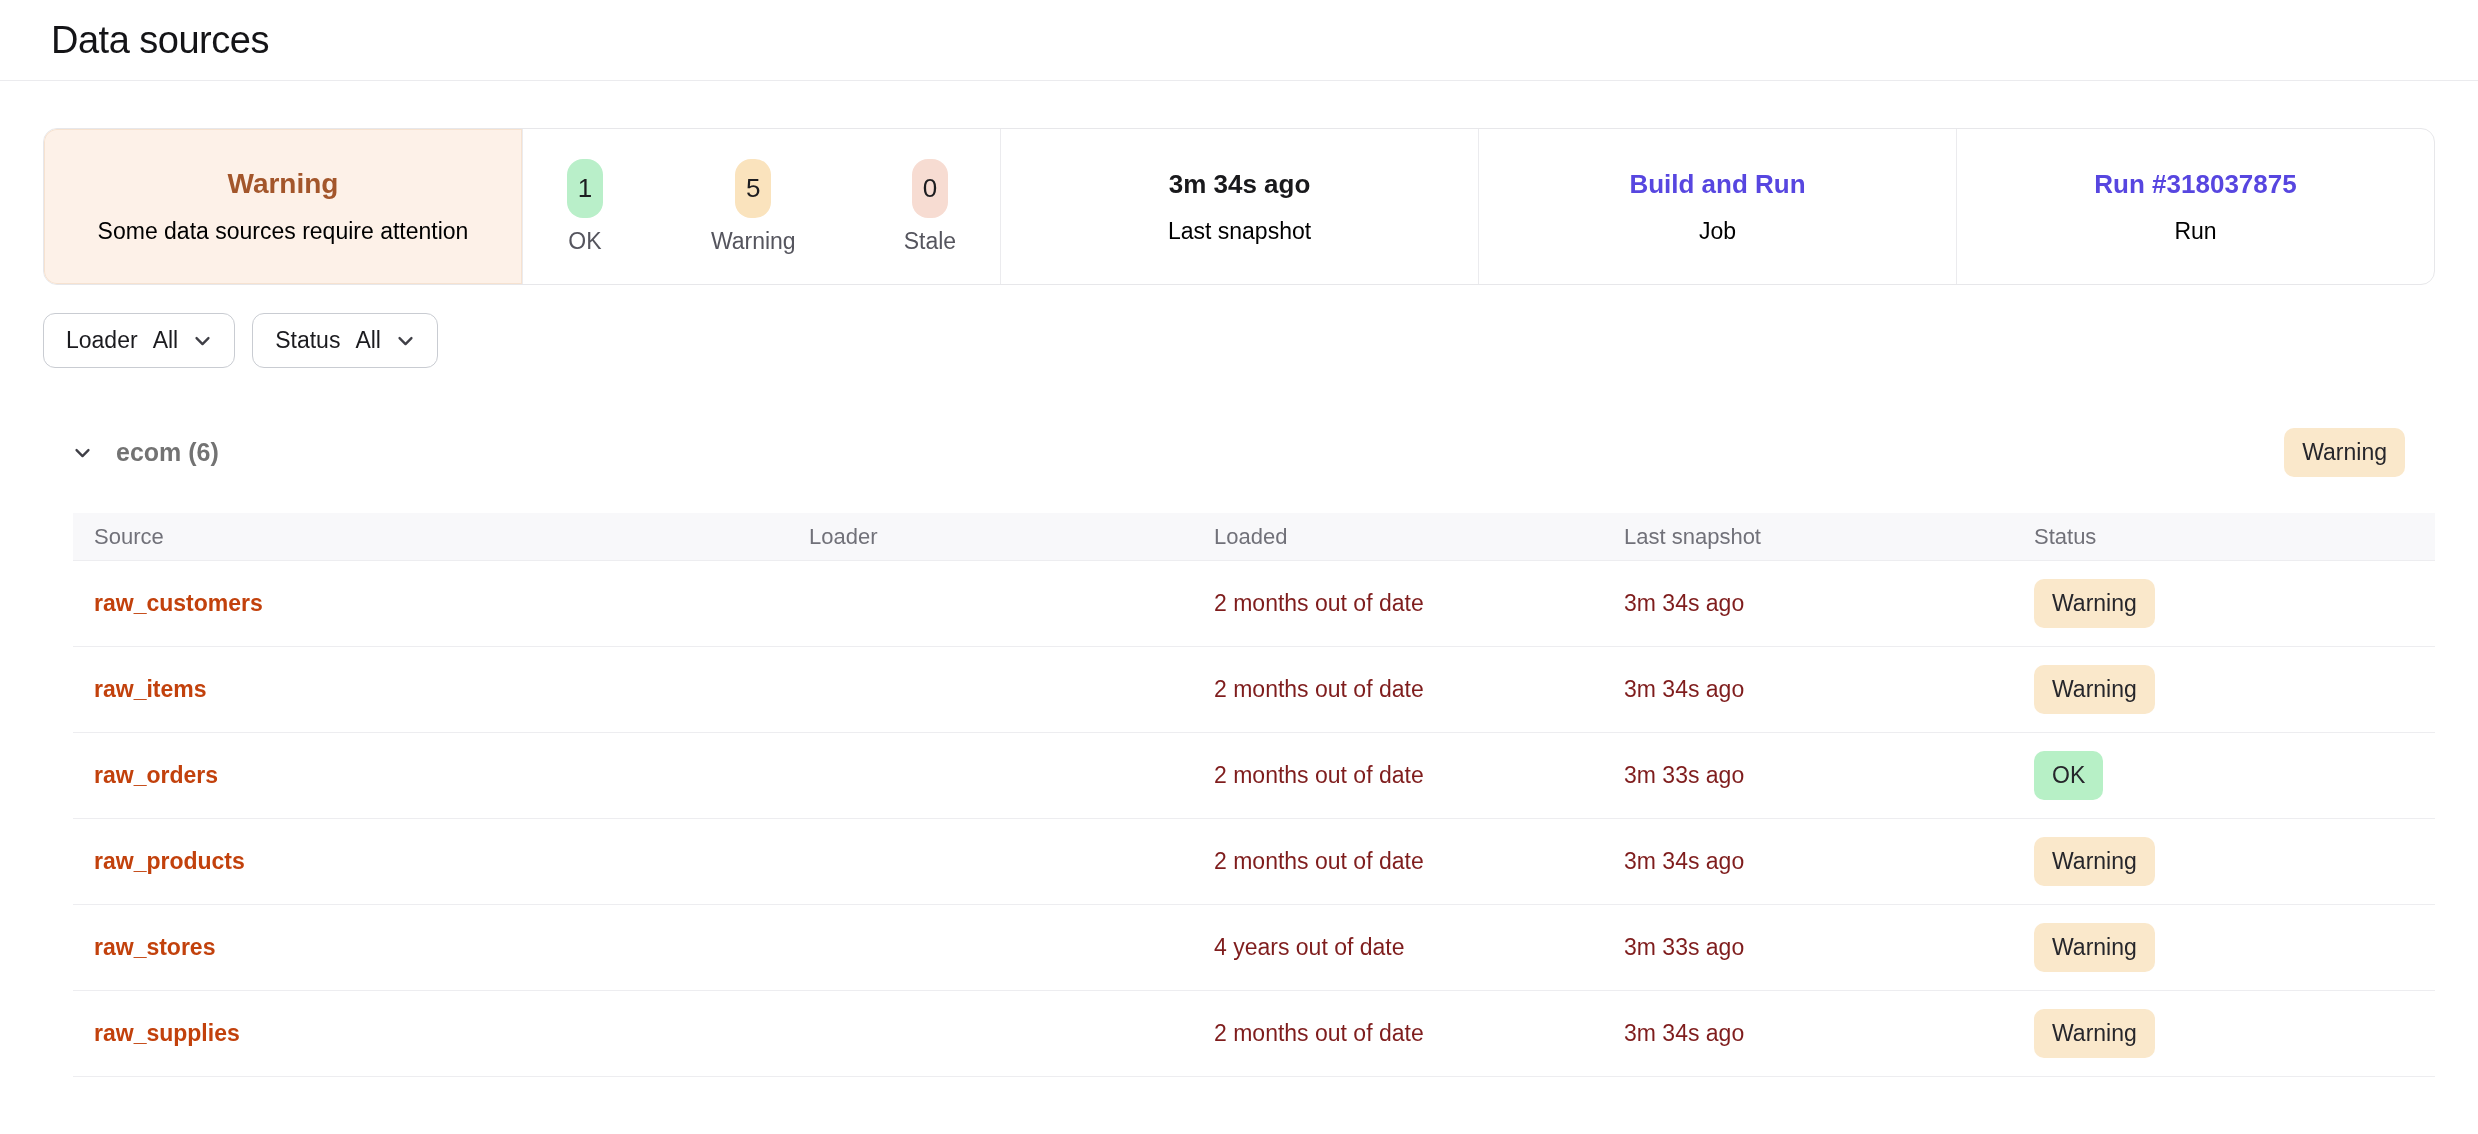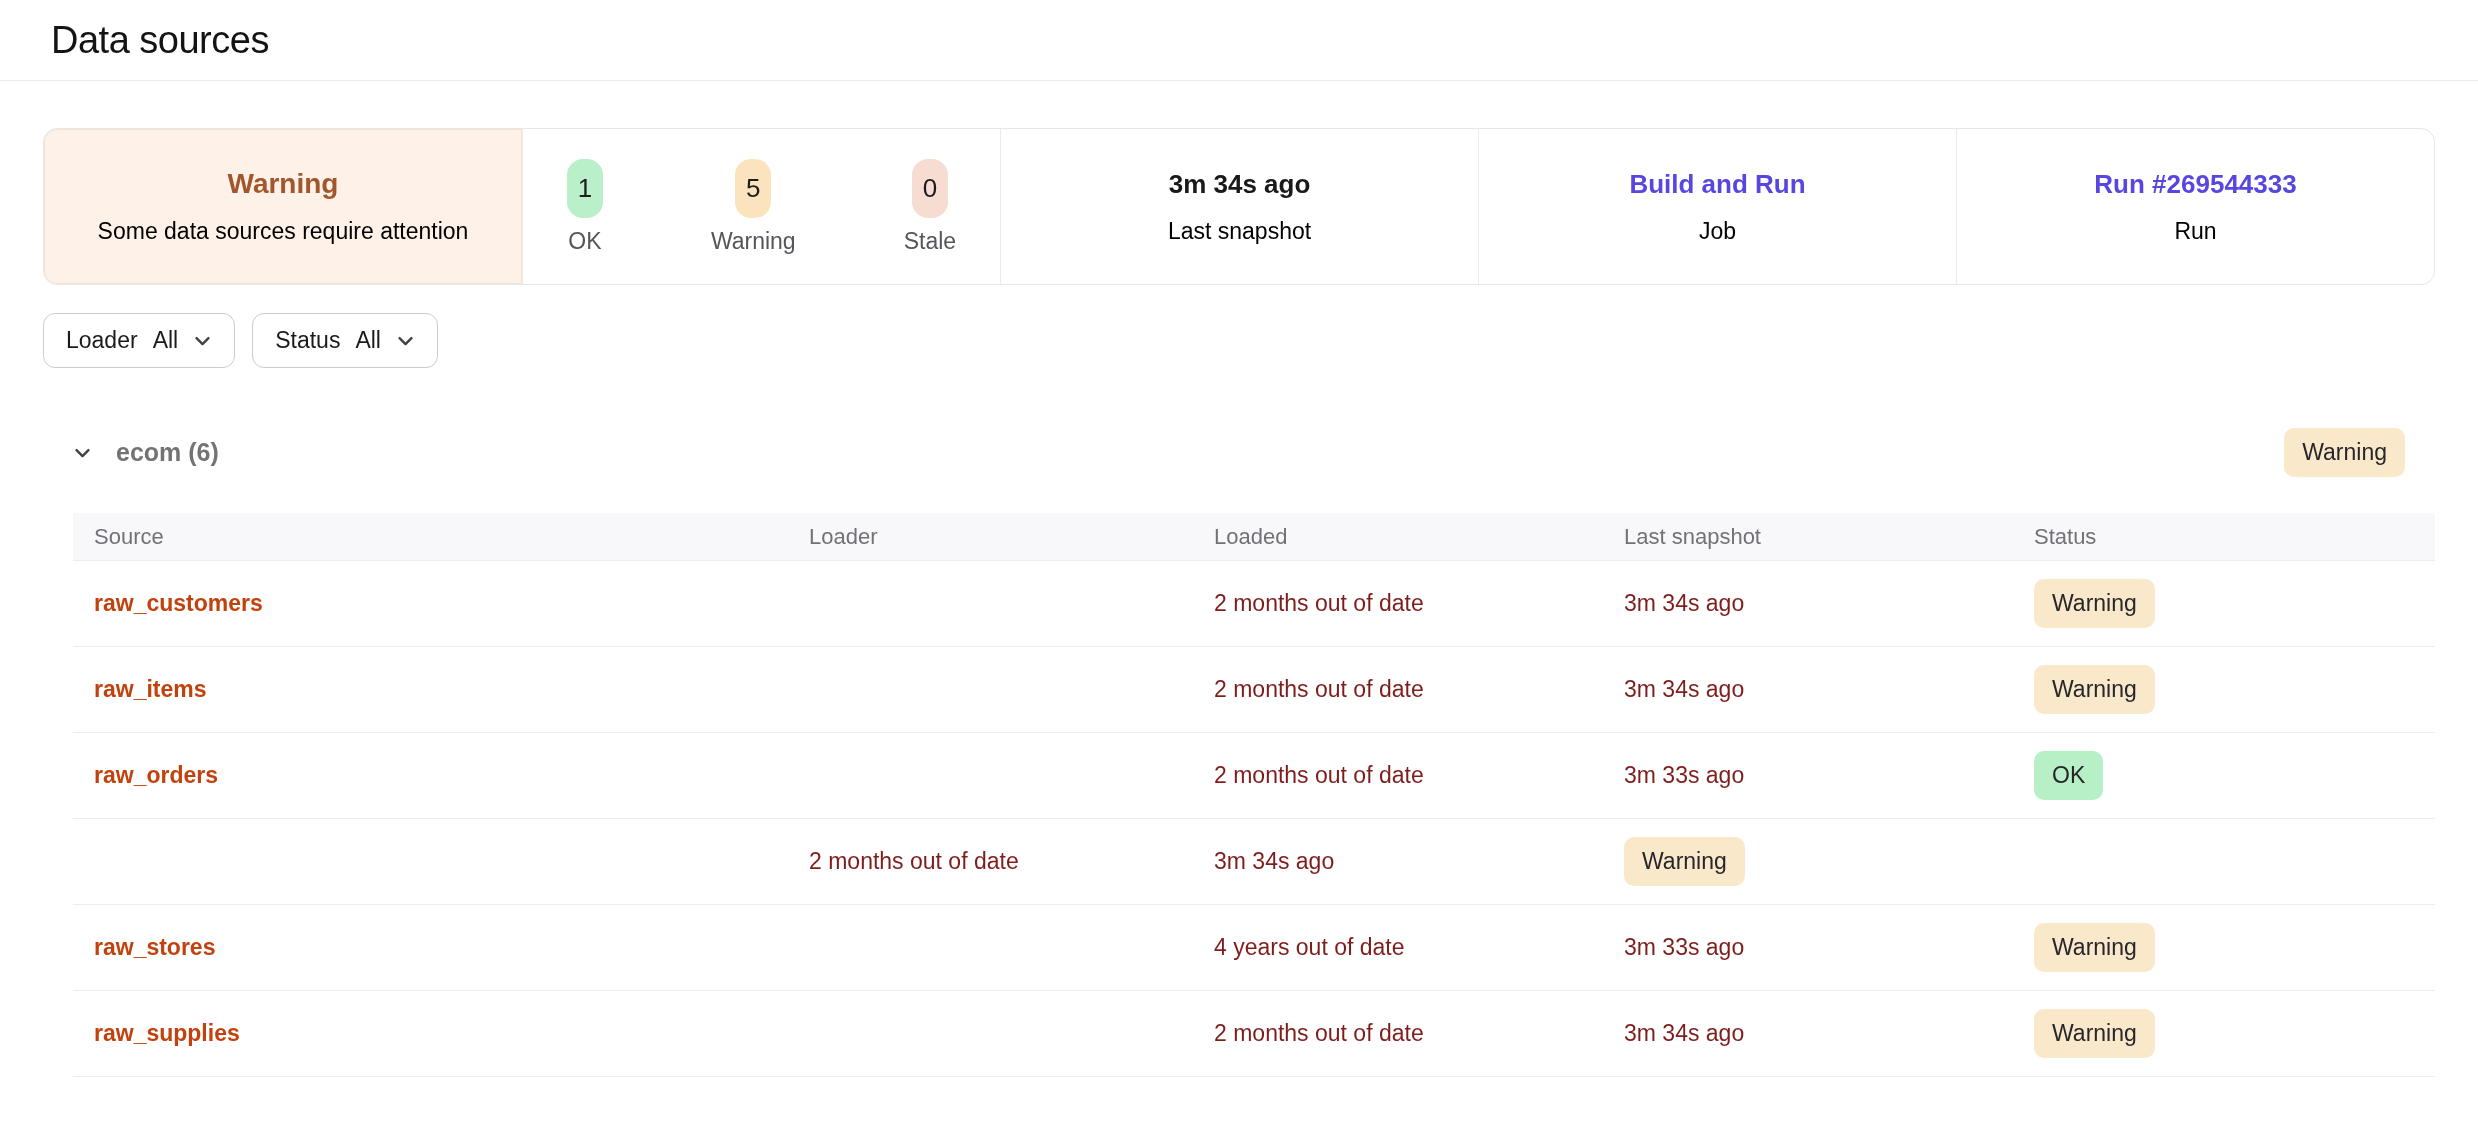--- a/index.html
+++ b/index.html
@@ -155,21 +155,21 @@
       <div class="value">3m 34s ago</div>
       <div class="muted">Last snapshot</div>
     </div>
 
     <div class="cell">
       <a class="link">Build and Run</a>
       <div class="muted">Job</div>
     </div>
 
     <div class="cell">
-      <a class="link">Run #269544333</a>
+      <a class="link">Run #318037875</a>
       <div class="muted">Run</div>
     </div>
 
   </div>
 
   <div class="filters">
     <button class="filter-btn">
       <span class="f-label">Loader</span>
       <span class="f-value">All</span>
       <svg class="chev" viewBox="0 0 16 16">
@@ -225,20 +225,21 @@
 
     <div class="t-row t-body-row">
       <div class="t-cell src-name">raw_orders</div>
       <div class="t-cell t-text"></div>
       <div class="t-cell t-text">2 months out of date</div>
       <div class="t-cell t-text">3m 33s ago</div>
       <div class="t-cell"><span class="badge badge-ok">OK</span></div>
     </div>
 
     <div class="t-row t-body-row">
+      <div class="t-cell src-name">raw_products</div>
       <div class="t-cell t-text"></div>
       <div class="t-cell t-text">2 months out of date</div>
       <div class="t-cell t-text">3m 34s ago</div>
       <div class="t-cell"><span class="badge badge-warn">Warning</span></div>
     </div>
 
     <div class="t-row t-body-row">
       <div class="t-cell src-name">raw_stores</div>
       <div class="t-cell t-text"></div>
       <div class="t-cell t-text">4 years out of date</div>

